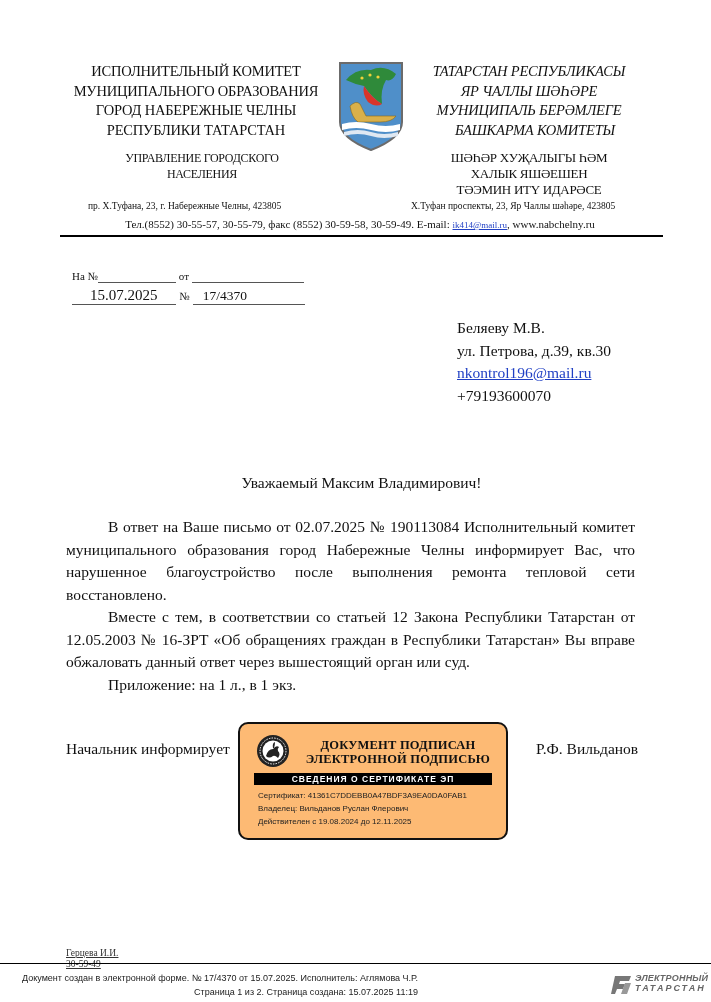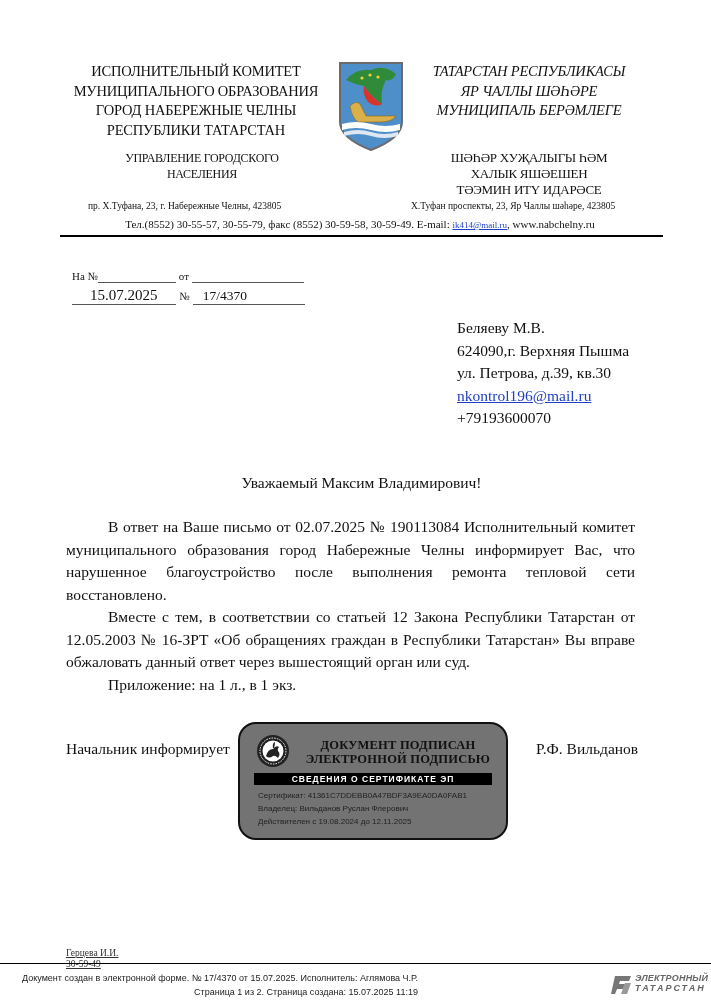--- a/index.html
+++ b/index.html
@@ -10,21 +10,21 @@
   .hdr-small { font-size:9.5px; line-height:13px; }
   .contact { font-size:11px; line-height:14px; text-align:center; }
   .contact a, .addr a { color:#1f3fc4; text-decoration:underline; }
   .hr { background:#000; }
   .regline { font-size:12.5px; }
   .regline .u { display:inline-block; border-bottom:1px solid #555; }
   .addr { font-size:15.5px; line-height:22.5px; }
   .body-p { font-size:15.5px; line-height:22.5px; text-align:justify; }
   .body-p p { margin:0; }
   .indent { text-indent:42px; }
-  .stamp { border:2px solid #111; border-radius:18px; background:#737373; box-sizing:border-box;padding-left:38px; }
+  .stamp { border:2px solid #111; border-radius:10px; background:#fdba74; box-sizing:border-box;padding-left:38px; }
   .stamp-title { font-family:"Liberation Serif", serif; font-size:12.5px; line-height:14px; text-align:center; font-weight:bold; letter-spacing:0.2px; }
   .stamp-bar { background:#000; color:#fff; font-family:"Liberation Sans", sans-serif; font-size:8.5px; font-weight:bold; text-align:center; letter-spacing:1px; line-height:12px; }
   .stamp-line { font-family:"Liberation Sans", sans-serif; font-size:8px; line-height:13px; color:#222; }
   .footer { font-family:"Liberation Sans", sans-serif; font-size:9px; line-height:14px; color:#222; }
   .exec { font-size:9.5px; line-height:11px; color:#333;text-decoration:underline; }
 </style>
 </head>
 <body>
 
 <div class="abs hdr-big" style="left:62px; top:62px; width:268px;">
@@ -45,20 +45,21 @@
     <path d="M14 46 Q20 40 24 44 L30 56 H60 Q56 62 44 62 H22 Q16 58 14 46Z" fill="#d9b04a" stroke="#8a6a1a" stroke-width="0.6"></path>
     <path d="M6 64 Q20 60 35 64 Q50 68 64 64 V70 Q50 74 35 70 Q20 66 6 70Z" fill="#ffffff"></path>
     <path d="M8 72 Q22 68 35 72 Q48 76 62 72 V76 Q48 80 35 76 Q22 72 8 76Z" fill="#dfe8f2"></path>
   </svg>
 </div>
 
 <div class="abs hdr-big" style="left:410px; top:62px; width:238px;font-style:italic;">
   <div>ТАТАРСТАН РЕСПУБЛИКАСЫ</div>
   <div>ЯР ЧАЛЛЫ ШӘҺӘРЕ</div>
   <div>МУНИЦИПАЛЬ БЕРӘМЛЕГЕ</div>
+  <div style="padding-left:12px;">БАШКАРМА КОМИТЕТЫ</div>
 </div>
 
 <div class="abs hdr-mid" style="left:62px; top:150px; width:280px;">
   <div>УПРАВЛЕНИЕ ГОРОДСКОГО</div>
   <div>НАСЕЛЕНИЯ</div>
 </div>
 
 <div class="abs hdr-mid" style="left:420px; top:150px; width:218px; font-size:13px;">
   <div>ШӘҺӘР ХУҖАЛЫГЫ ҺӘМ</div>
   <div>ХАЛЫК ЯШӘЕШЕН</div>
@@ -80,21 +81,20 @@
   <span class="u" style="width:112px; padding-left:10px; box-sizing:border-box; font-size:13.5px;">17/4370</span>
 </div>
 <div class="abs regline" style="left:72px; top:270px; font-size:11px;">
   <span>На №</span><span class="u" style="width:78px;">&nbsp;</span>
   <span>от</span>
   <span class="u" style="width:112px;">&nbsp;</span>
 </div>
 
 <div class="abs addr" style="left:457px; top:317px;">
   <div>Беляеву М.В.</div>
-  <div>624090,г. Верхняя Пышма</div>
   <div>ул. Петрова, д.39, кв.30</div>
   <div><a>nkontrol196@mail.ru</a></div>
   <div>+79193600070</div>
 </div>
 
 <div class="abs" style="left:60px; top:474px; width:603px; text-align:center; font-size:15.5px;">Уважаемый Максим Владимирович!</div>
 
 <div class="abs body-p" style="left:66px; top:516px; width:569px;">
   <p class="indent">В ответ на Ваше письмо от 02.07.2025 № 190113084 Исполнительный комитет муниципального образования город Набережные Челны информирует Вас, что нарушенное благоустройство после выполнения ремонта тепловой сети восстановлено.</p>
   <p class="indent">Вместе с тем, в соответствии со статьей 12 Закона Республики Татарстан от 12.05.2003 № 16-ЗРТ «Об обращениях граждан в Республики Татарстан» Вы вправе обжаловать данный ответ через вышестоящий орган или суд.</p>

